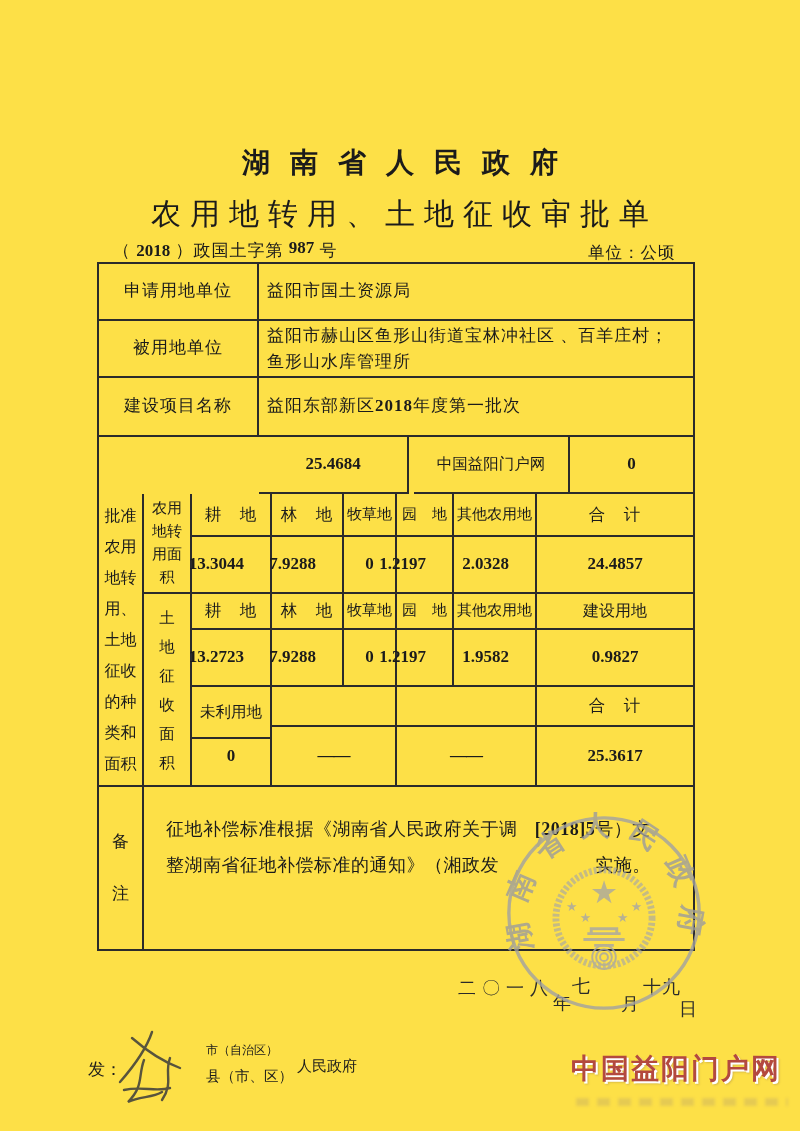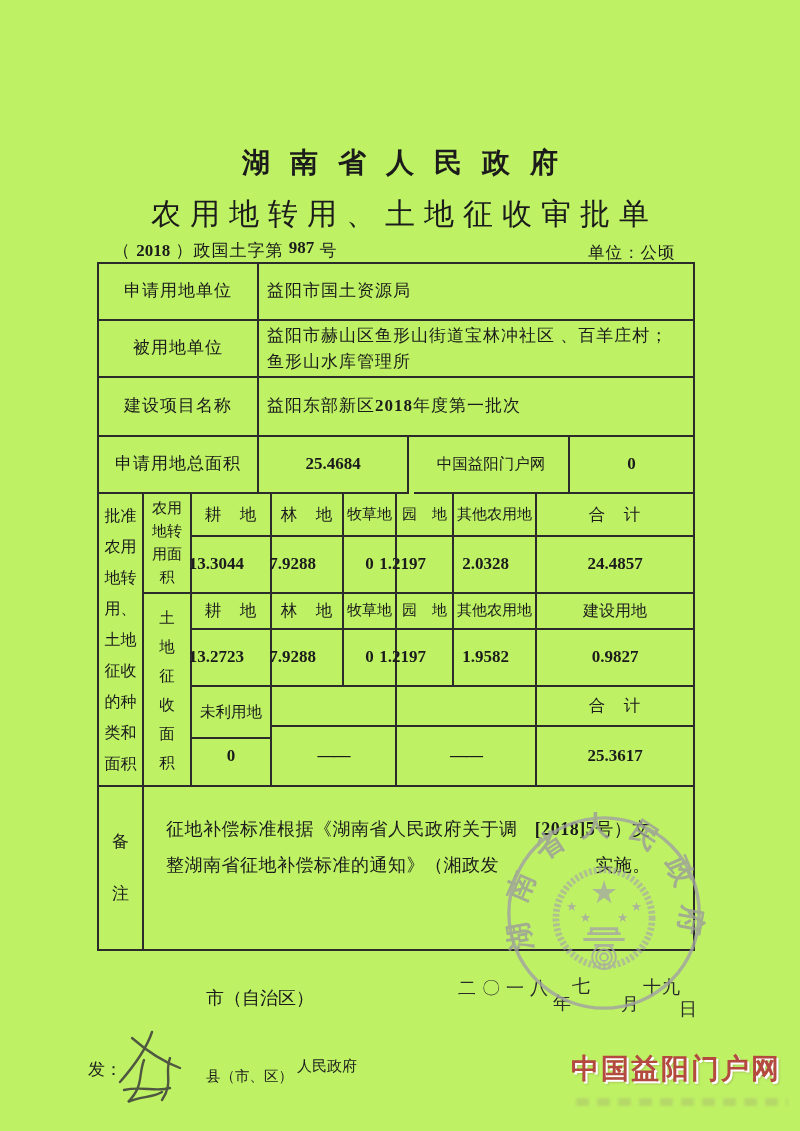--- a/index.html
+++ b/index.html
@@ -1,18 +1,18 @@
 <!DOCTYPE html>
 <html><head>
 <meta charset="utf-8">
 <style>
   html,body{margin:0;padding:0;background:#e8e8e8;}
   .page{
     position:relative;width:800px;height:1131px;margin:0 auto;
-    background:#bef264;overflow:hidden;
+    background:#fde047;overflow:hidden;
     font-family:"Liberation Serif","DejaVu Serif",serif;
     color:#1b1b1b;
   }
   
   .title{
     position:absolute;left:0;top:144px;width:100%;text-align:center;
     font-size:28px;font-weight:bold;letter-spacing:20px;text-indent:20px;
   }
   .subtitle{
     position:absolute;left:0;top:194px;width:100%;text-align:center;
@@ -45,21 +45,21 @@
     align-items:flex-start;justify-content:flex-start;text-align:left;
     padding:24px 38px 0 22px;font-size:18px;line-height:36px;letter-spacing:.5px;
   }
   
   .seal{position:absolute;left:501px;top:810px;width:206px;height:206px;opacity:.8;z-index:5;}
   
   .dateblock span{position:absolute;font-size:18px;letter-spacing:3px;color:#2a2a2a;}
   
   .fa{position:absolute;left:88px;top:1058px;font-size:17px;}
   .scribble{position:absolute;left:112px;top:1026px;width:100px;height:88px;}
-  .gov1{position:absolute;left:206px;top:986px;font-size:18px;}
+  .gov1{position:absolute;left:206px;top:1042px;font-size:12px;}
   .gov2{position:absolute;left:206px;top:1067px;font-size:14.5px;}
   .gov3{position:absolute;left:297px;top:1057px;font-size:15px;}
   
   .wm{
     position:absolute;left:571px;top:1050px;font-size:28px;font-weight:bold;
     letter-spacing:2px;color:#b3493f;
     font-family:"Liberation Sans","DejaVu Sans",sans-serif;
     text-shadow:2px 2px 0 #ffffff,3px 3px 2px rgba(110,80,70,.25);
     z-index:6;
   }
@@ -87,21 +87,20 @@
     <div class="cell" style="left:0;top:57px;width:160px;height:57px">被用地单位</div>
     <div class="cell er left" style="left:160px;top:57px;width:434px;height:57px;line-height:26px">益阳市赫山区鱼形山街道宝林冲社区 、百羊庄村；鱼形山水库管理所</div>
 
     <div class="cell" style="left:0;top:114px;width:160px;height:59px">建设项目名称</div>
     <div class="cell er left" style="left:160px;top:114px;width:434px;height:59px">
         <span>益阳东部新区 </span>
         <b>2018</b>
         <span> 年度第一批次</span>
       </div>
 
-    <div class="cell" style="left:0;top:173px;width:160px;height:57px">申请用地总面积</div>
     <div class="cell num" style="left:160px;top:173px;width:150px;height:57px">25.4684</div>
     <div class="cell small" style="left:315px;top:173px;width:156px;height:57px;font-size:15.5px">中国益阳门户网</div>
     <div class="cell er num" style="left:471px;top:173px;width:123px;height:57px">0</div>
 
     <div class="cell vert" style="left:0;top:230px;width:45px;height:293px;font-size:16px;line-height:31px;letter-spacing:0">批准
 农用
 地转
 用、
 土地
 征收

